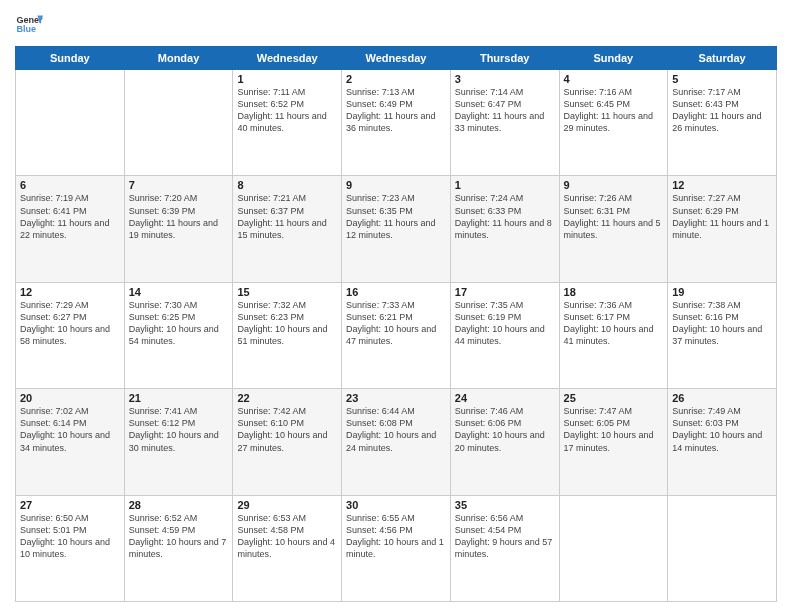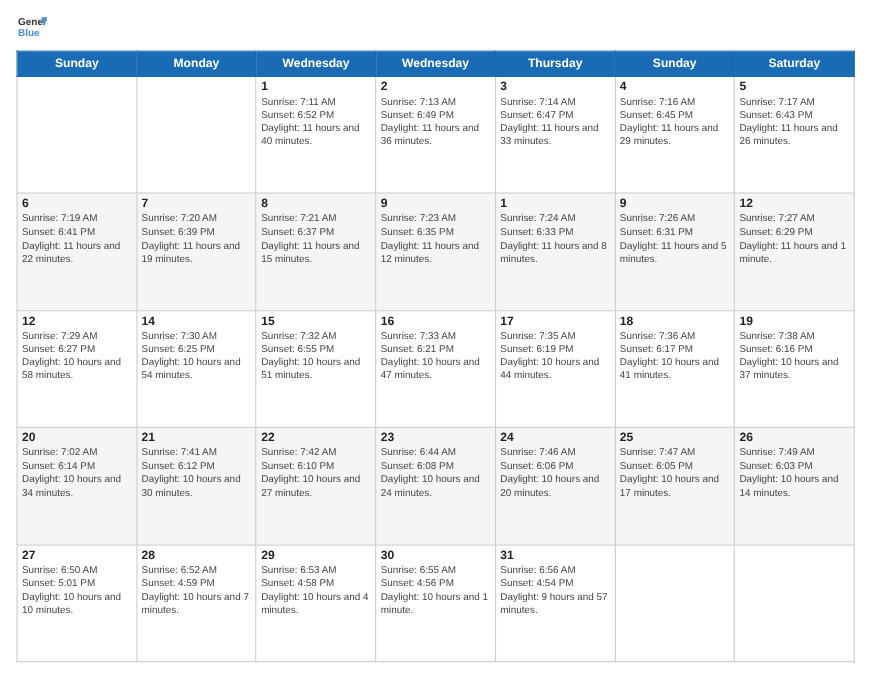--- a/index.html
+++ b/index.html
@@ -238,21 +238,21 @@
         <div class="day-info">
           <span>Sunrise: 7:30 AM</span><br>
           <span>Sunset: 6:25 PM</span><br>
           <span>Daylight: 10 hours and 54 minutes.</span>
         </div>
           </td>
           <td>
             <span class="day-num">15</span>
         <div class="day-info">
           <span>Sunrise: 7:32 AM</span><br>
-          <span>Sunset: 6:55 PM</span><br>
+          <span>Sunset: 6:23 PM</span><br>
           <span>Daylight: 10 hours and 51 minutes.</span>
         </div>
           </td>
           <td>
             <span class="day-num">16</span>
         <div class="day-info">
           <span>Sunrise: 7:33 AM</span><br>
           <span>Sunset: 6:21 PM</span><br>
           <span>Daylight: 10 hours and 47 minutes.</span>
         </div>
@@ -367,21 +367,21 @@
           </td>
           <td>
             <span class="day-num">30</span>
         <div class="day-info">
           <span>Sunrise: 6:55 AM</span><br>
           <span>Sunset: 4:56 PM</span><br>
           <span>Daylight: 10 hours and 1 minute.</span>
         </div>
           </td>
           <td>
-            <span class="day-num">31</span>
+            <span class="day-num">35</span>
         <div class="day-info">
           <span>Sunrise: 6:56 AM</span><br>
           <span>Sunset: 4:54 PM</span><br>
           <span>Daylight: 9 hours and 57 minutes.</span>
         </div>
           </td>
           <td class="empty-cell"></td>
           <td class="empty-cell"></td>
         </tr>
       </tbody>

